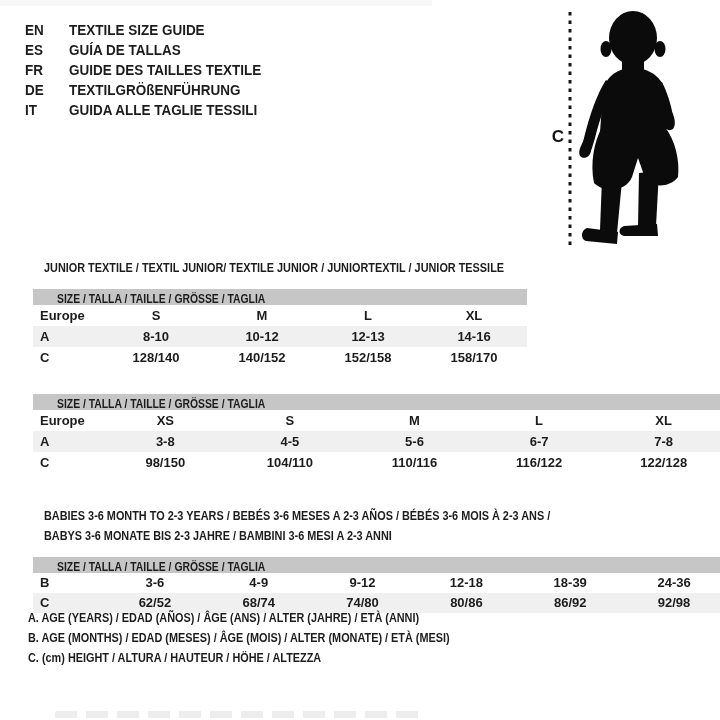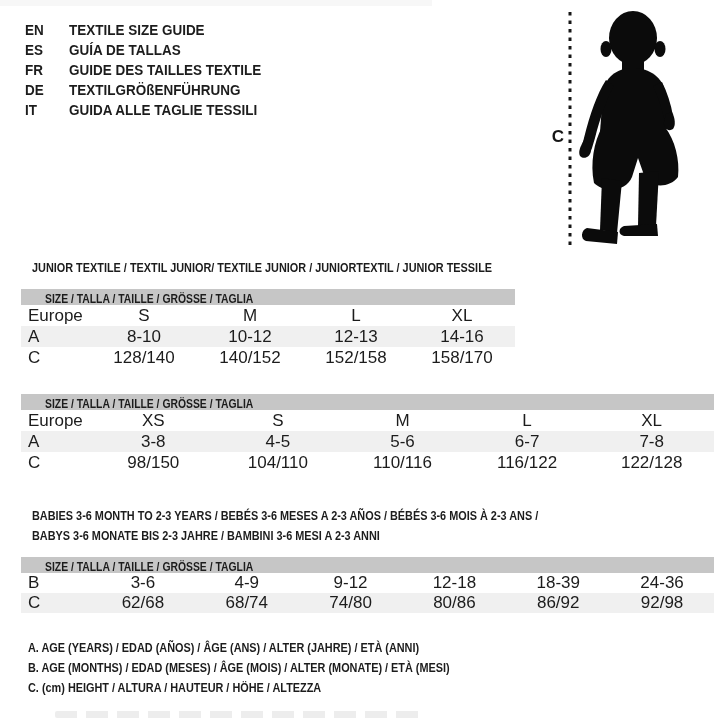--- a/index.html
+++ b/index.html
@@ -25,49 +25,49 @@
     font-weight:700;font-size:14.5px;white-space:nowrap;
     transform:scaleX(.93);transform-origin:0 50%;
   }
   .lang-code{width:44px;flex:0 0 44px}
 
   
   .figure-wrap{position:absolute;left:520px;top:0;width:200px;height:260px}
   .figure-wrap svg{display:block;width:100%;height:100%;font-family:"Liberation Sans","DejaVu Sans",sans-serif}
 
   
-  .sec{position:absolute;left:4px;width:588px}
+  .sec{position:absolute;left:16px;width:588px}
   #sec-0{top:258px}
   #sec-1{top:381px}
   #sec-2{top:506px}
   .sec-title{margin-left:28px}
   .title-line{
     font-size:12.5px;font-weight:700;line-height:20px;white-space:nowrap;
     transform:scaleX(.87);transform-origin:0 50%;
   }
   .title-line .sub{font-size:8.5px;vertical-align:-2px}
 
   .tbl{margin-left:17px;width:693px}
   #sec-0 .tbl{width:494px;margin-top:11px}
   #sec-1 .tbl{margin-top:13px}
   #sec-2 .tbl{margin-top:11px}
 
   .tbl-head{height:16px;background:var(--table-header-bg,#c6c6c6);padding-left:24px}
   .tbl-head-text{
     display:inline-block;font-size:12.5px;font-weight:700;line-height:16px;white-space:nowrap;
     transform:scaleX(.83);transform-origin:0 50%;
   }
-  .tbl-row{display:flex;height:21px;line-height:21px;font-size:17px;font-weight:400}
+  .tbl-row{display:flex;height:21px;line-height:21px;font-size:13px;font-weight:700}
   #sec-2 .tbl-row{height:20px;line-height:20px}
   .tbl-row.shaded{background:var(--row-shaded-bg,#f0f0f0)}
   .cell-label{width:70px;flex:0 0 70px;padding-left:7px;box-sizing:border-box}
   .cell{flex:1;text-align:center}
 
   
-  .legend{position:absolute;left:28px;top:638px}
+  .legend{position:absolute;left:28px;top:608px}
   .legend-line{
     font-size:12.5px;font-weight:700;line-height:20px;white-space:nowrap;
     transform:scaleX(.87);transform-origin:0 50%;
   }
 </style>
 </head>
 <body>
 
 <div class="canvas">
 
@@ -188,21 +188,21 @@
           <div class="cell-label">B</div>
           <div class="cell">3-6</div>
           <div class="cell">4-9</div>
           <div class="cell">9-12</div>
           <div class="cell">12-18</div>
           <div class="cell">18-39</div>
           <div class="cell">24-36</div>
         </div>
         <div class="tbl-row shaded">
           <div class="cell-label">C</div>
-          <div class="cell">62/68</div>
+          <div class="cell">62/52</div>
           <div class="cell">68/74</div>
           <div class="cell">74/80</div>
           <div class="cell">80/86</div>
           <div class="cell">86/92</div>
           <div class="cell">92/98</div>
         </div>
       </div>
     </div>
 
   <div class="legend">

